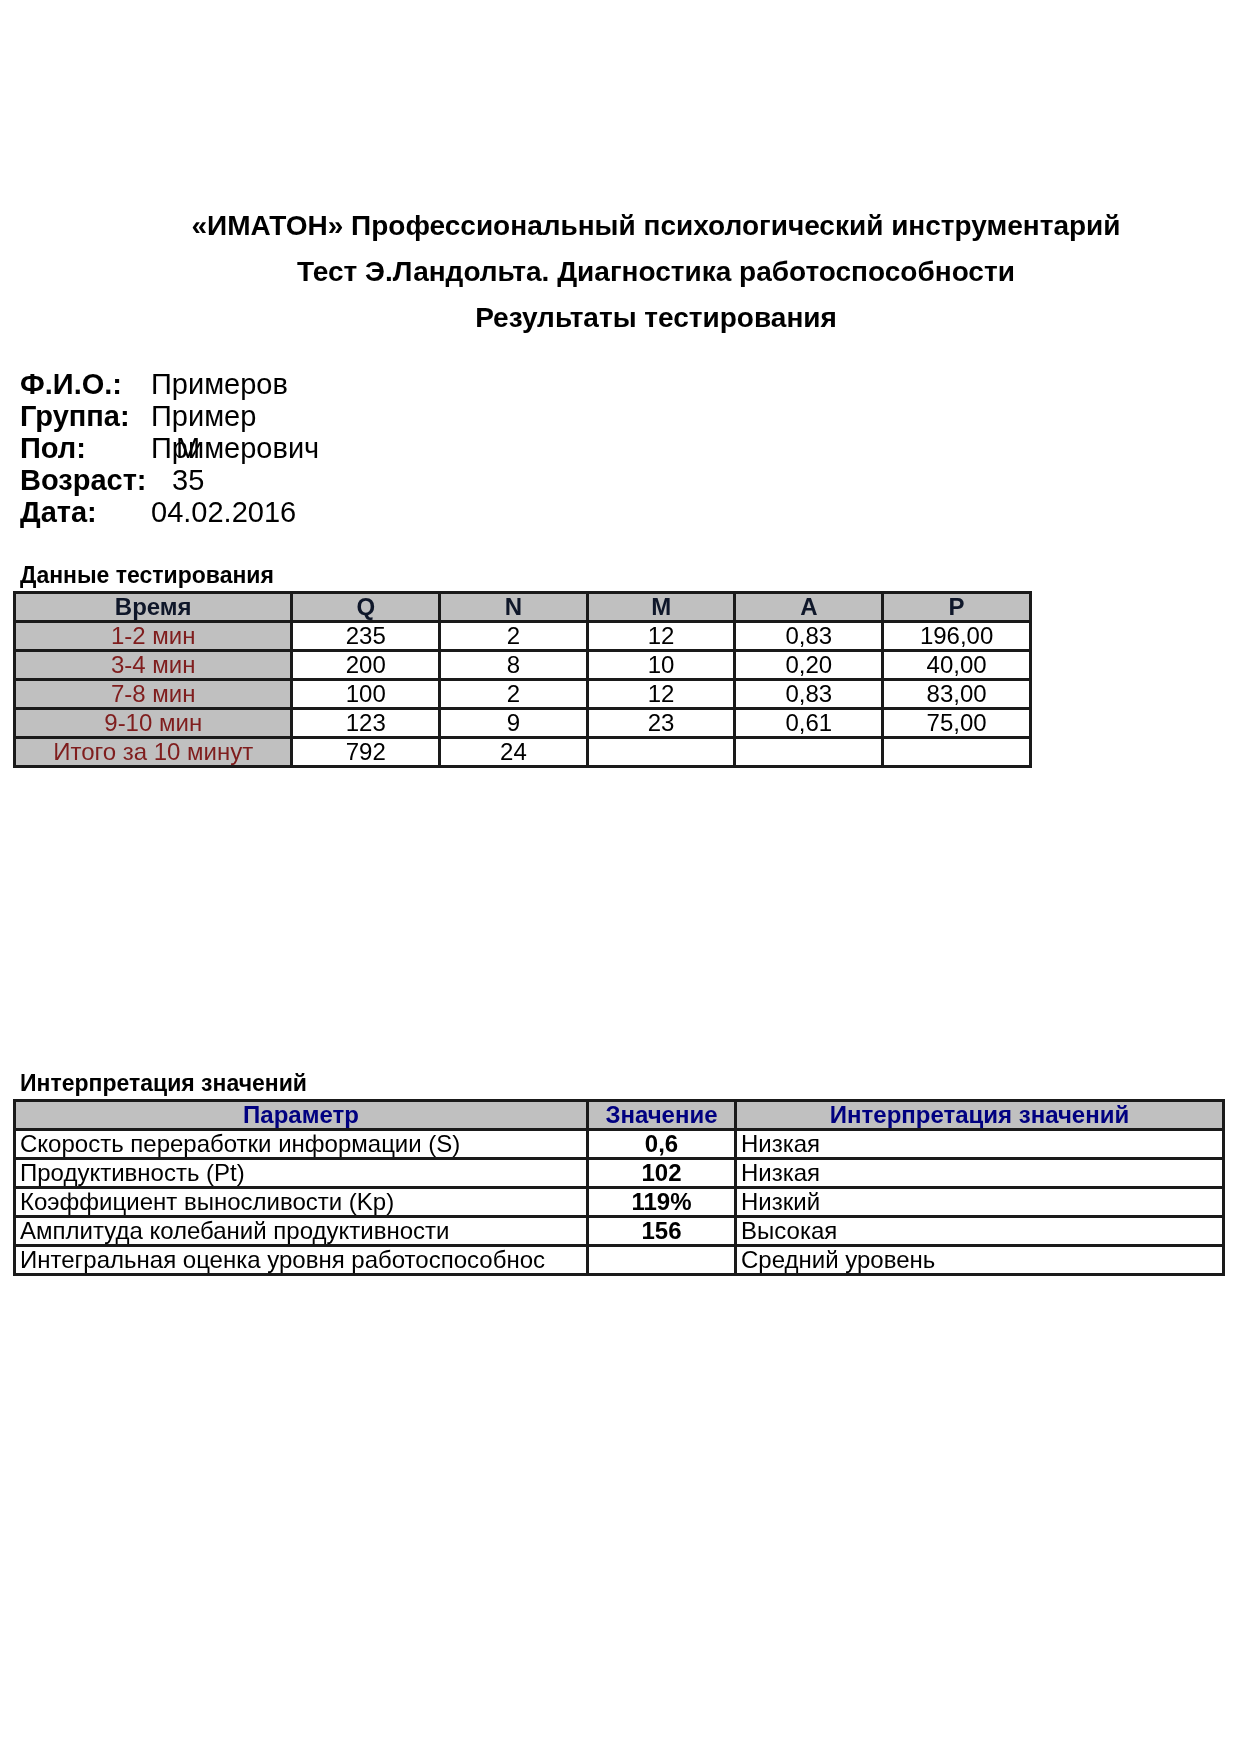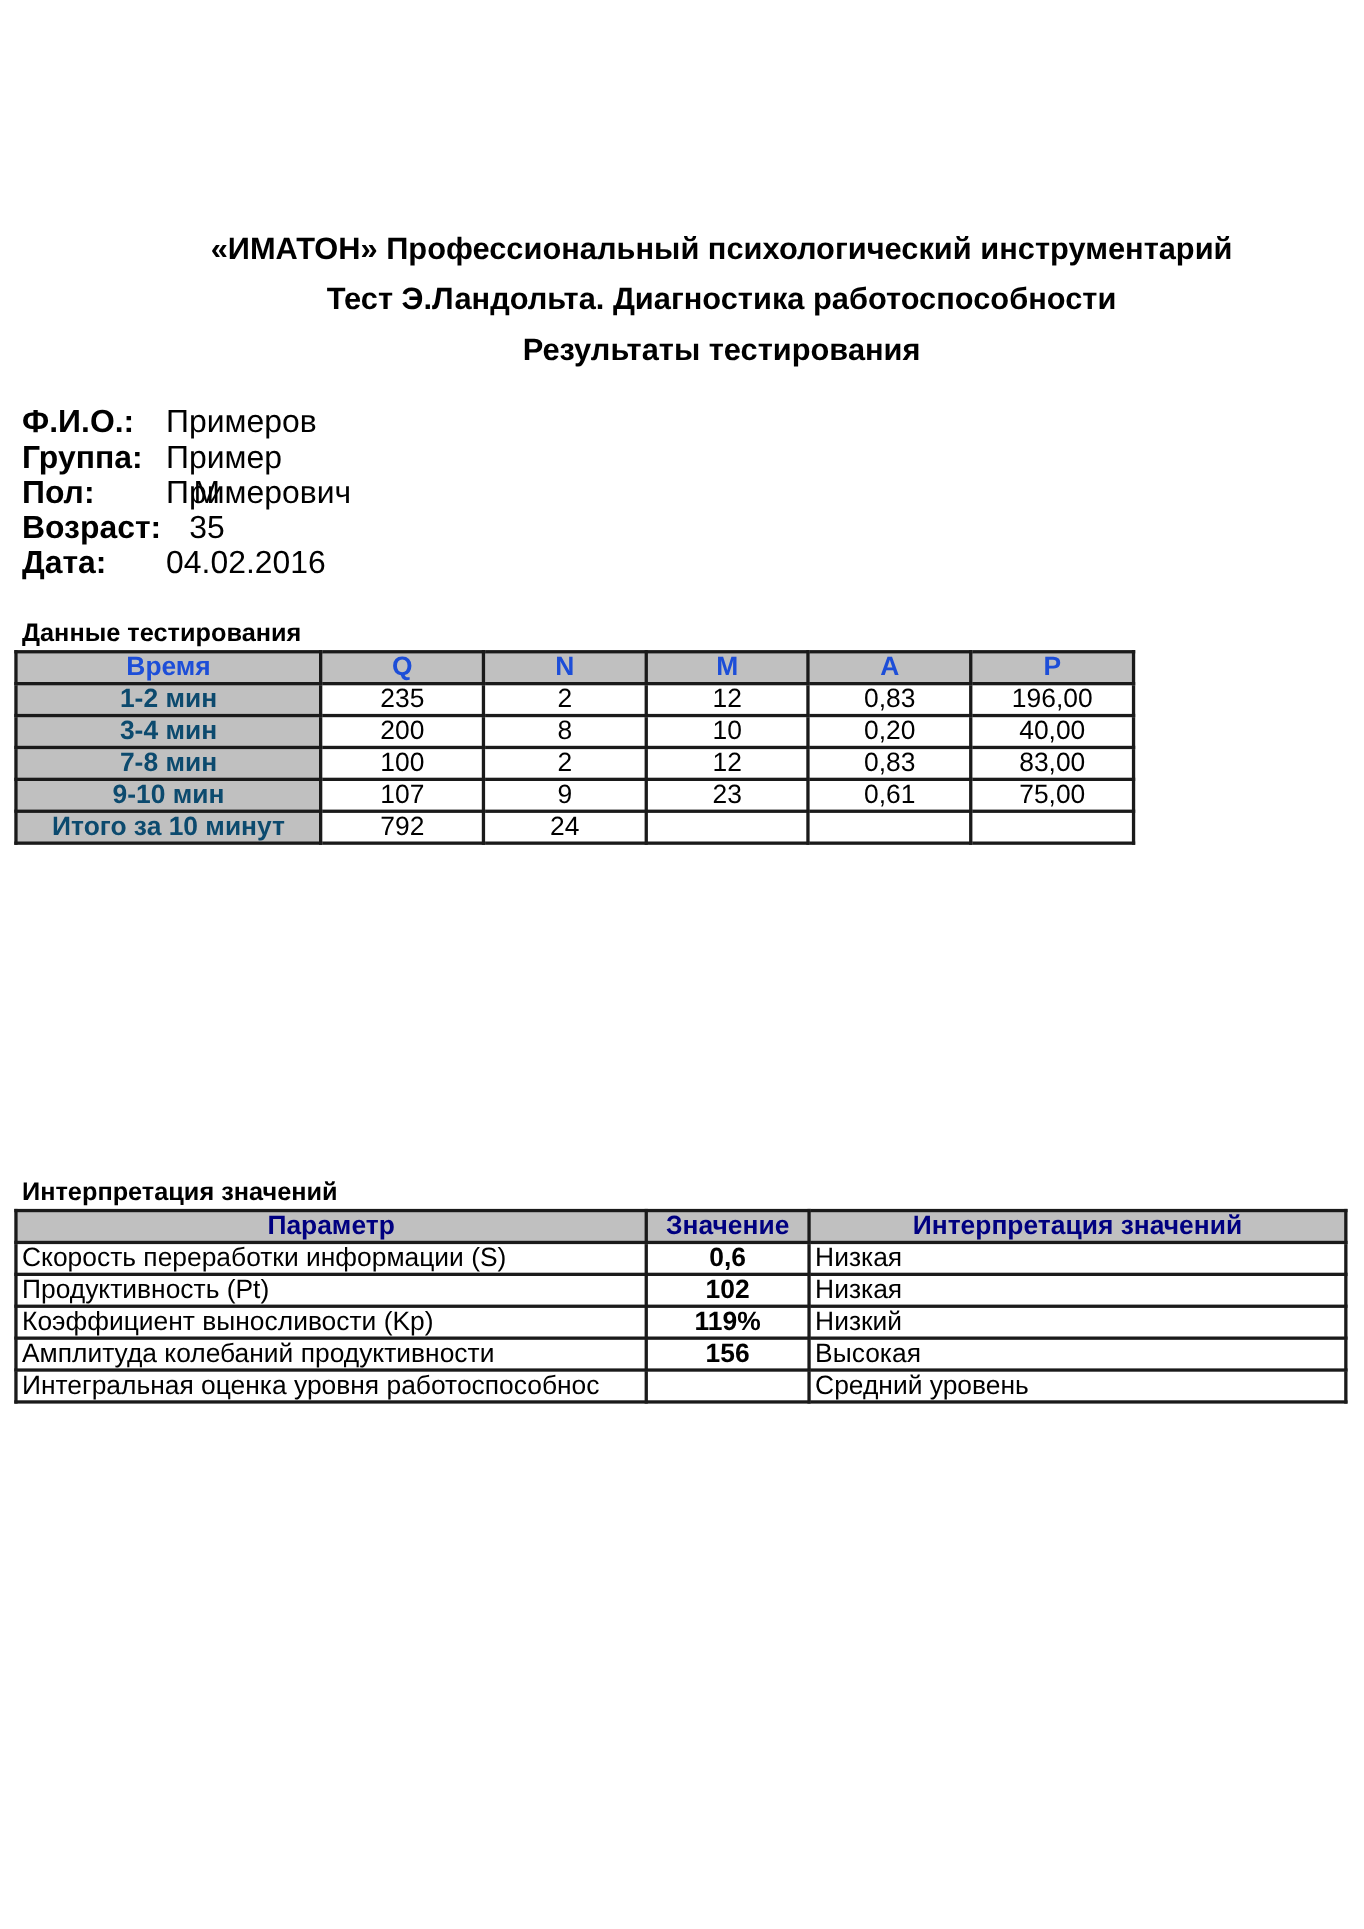--- a/index.html
+++ b/index.html
@@ -6,22 +6,22 @@
     body { width: 1240px; height: 1754px; position: relative; font-family: "Liberation Sans", sans-serif; color: #000; }
     .titles { position: absolute; top: 203px; left: 0; width: 1240px; text-align: center; font-weight: bold; font-size: 28px; padding-left: 36px; }
     .titles div { height: 46px; line-height: 46px; }
     .info { position: absolute; left: 20px; top: 368px; font-size: 29px; }
     .info .row { height: 32px; line-height: 32px; position: relative; }
     .info .lbl { font-weight: bold; display: inline-block; }
     .info .val { position: absolute; }
     .section-title { position: absolute; left: 20px; font-weight: bold; font-size: 23px; }
     table { border-collapse: collapse; position: absolute; left: 13px; font-size: 24px; }
     td, th { border: 3px solid #1a1a1a; padding: 0; height: 26px; line-height: 26px; }
-    .t1 th { background: #c0c0c0; color: #1d4ed8; font-weight: bold; text-align: center; }
-    .t1 td.rowhead { background: #c0c0c0; color: #0c4a6e; font-weight: bold; text-align: center; }
+    .t1 th { background: #c0c0c0; color: #0f172a; font-weight: bold; text-align: center; }
+    .t1 td.rowhead { background: #c0c0c0; color: #7f1d1d; font-weight: normal; text-align: center; }
     .t1 td { text-align: center; }
     .t2 th { background: #c0c0c0; color: #000080; font-weight: bold; text-align: center; }
     .t2 td.param { text-align: left; padding-left: 4px; white-space: nowrap; overflow: hidden; max-width: 570px; }
     .t2 td.value { text-align: center; font-weight: bold; }
     .t2 td.interp { text-align: left; padding-left: 4px; white-space: nowrap; margin-left: 24px; }
   </style>
 </head>
 <body>
 
 <div class="titles">
@@ -94,21 +94,21 @@
     <tr>
       <td class="rowhead">7-8 мин</td>
       <td>100</td>
       <td>2</td>
       <td>12</td>
       <td>0,83</td>
       <td>83,00</td>
     </tr>
     <tr>
       <td class="rowhead">9-10 мин</td>
-      <td>107</td>
+      <td>123</td>
       <td>9</td>
       <td>23</td>
       <td>0,61</td>
       <td>75,00</td>
     </tr>
     <tr>
       <td class="rowhead">Итого за 10 минут</td>
       <td>792</td>
       <td>24</td>
       <td></td>

